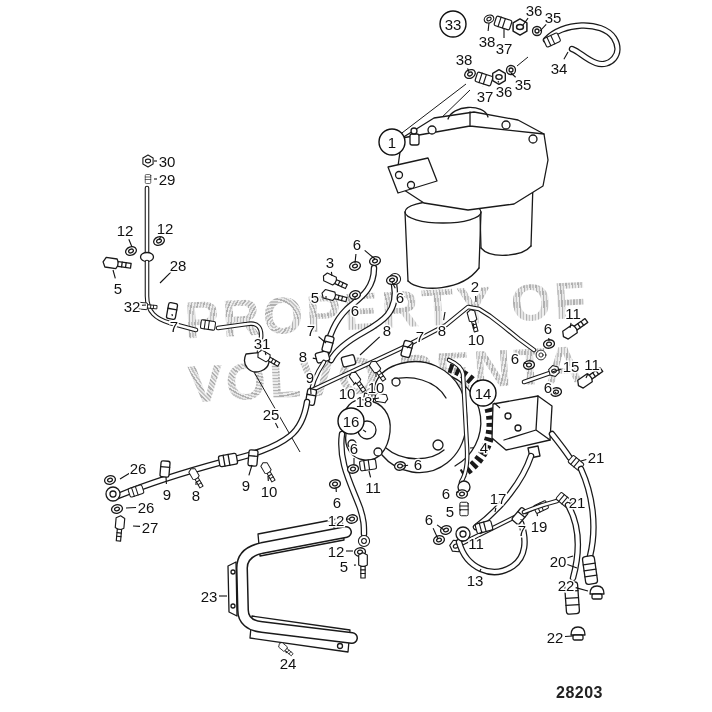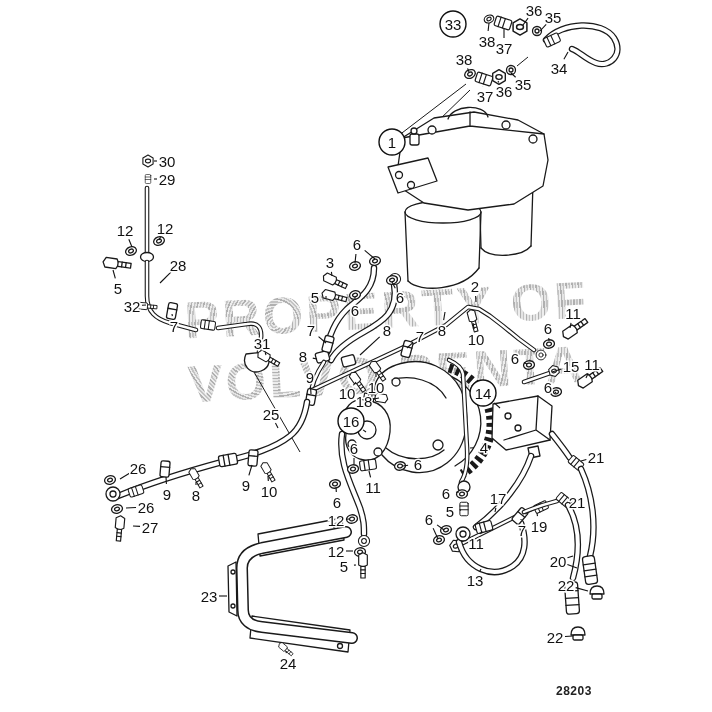--- a/index.html
+++ b/index.html
@@ -22,21 +22,21 @@
   .ppc{fill:none;stroke:#fff;stroke-width:2.4;stroke-linecap:round;stroke-linejoin:round;}
   .bar{fill:none;stroke:#1a1a1a;stroke-width:12;stroke-linecap:round;stroke-linejoin:round;}
   .barc{fill:none;stroke:#fff;stroke-width:9;stroke-linecap:round;stroke-linejoin:round;}
   .gear{fill:none;stroke:#1a1a1a;stroke-width:9;stroke-dasharray:4 3.4;}
   
   .leader{stroke:#111;stroke-width:1.1;}
   .cocircle{fill:#fff;stroke:#111;stroke-width:1.4;}
   .colabel{font-family:"Liberation Sans",sans-serif;font-size:15px;fill:#111;
            text-anchor:middle;dominant-baseline:central;
            paint-order:stroke;stroke:#fff;stroke-width:3px;}
-  .drawnum{position:absolute;left:556px;top:684px;font-size:12px;font-weight:bold;
+  .drawnum{position:absolute;left:556px;top:684px;font-size:16px;font-weight:bold;
            color:#222;z-index:3;letter-spacing:.5px;}
 </style>
 </head>
 <body>
 
 <div class="wm">
   <div>PROPERTY OF</div>
   <div>VOLVO PENTA</div>
 </div>
 

